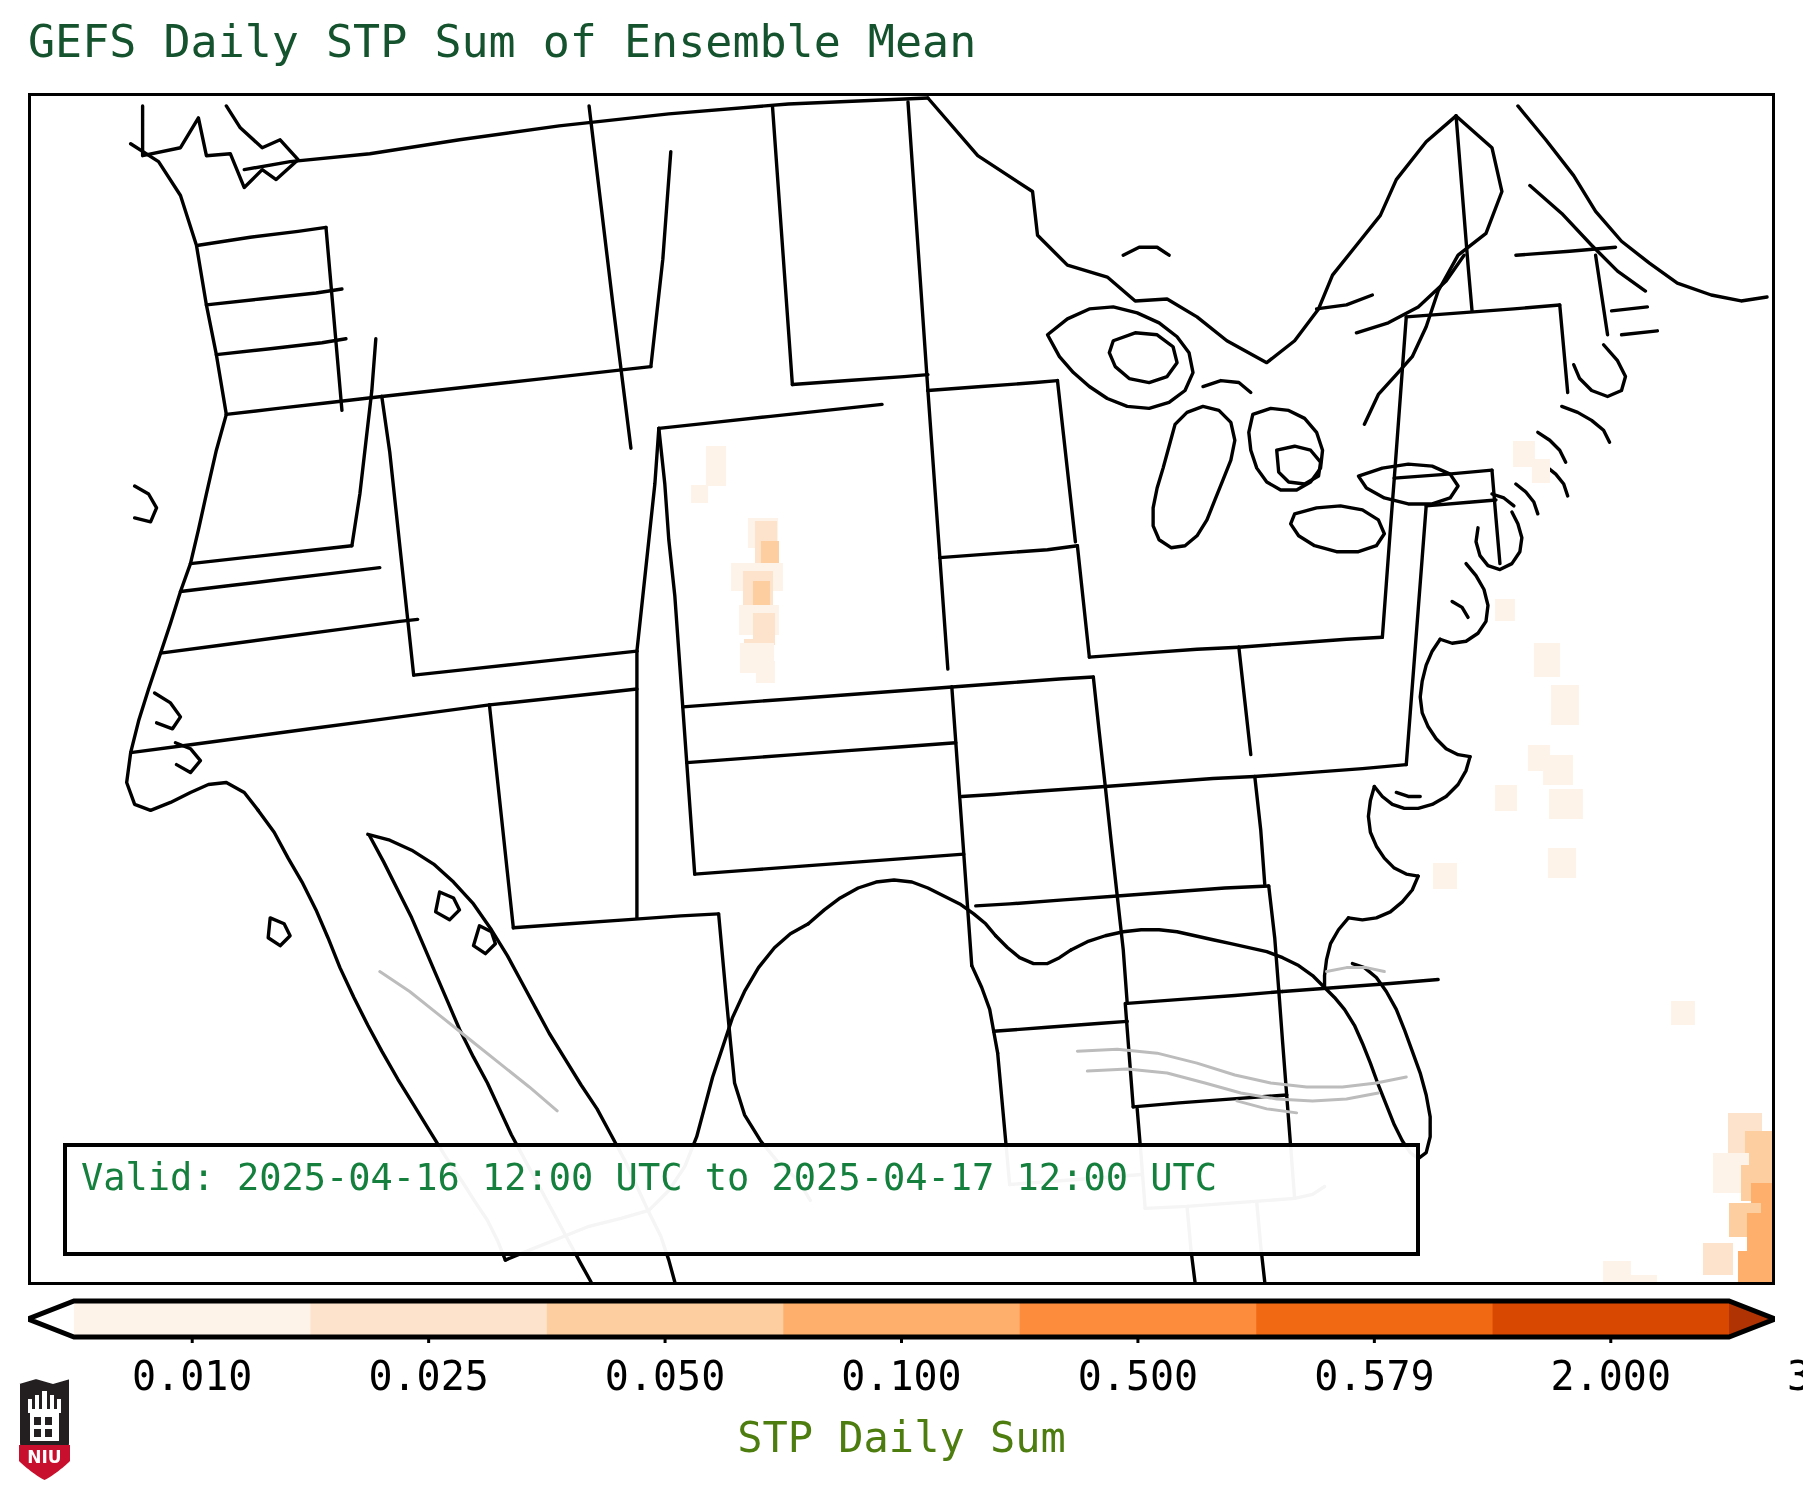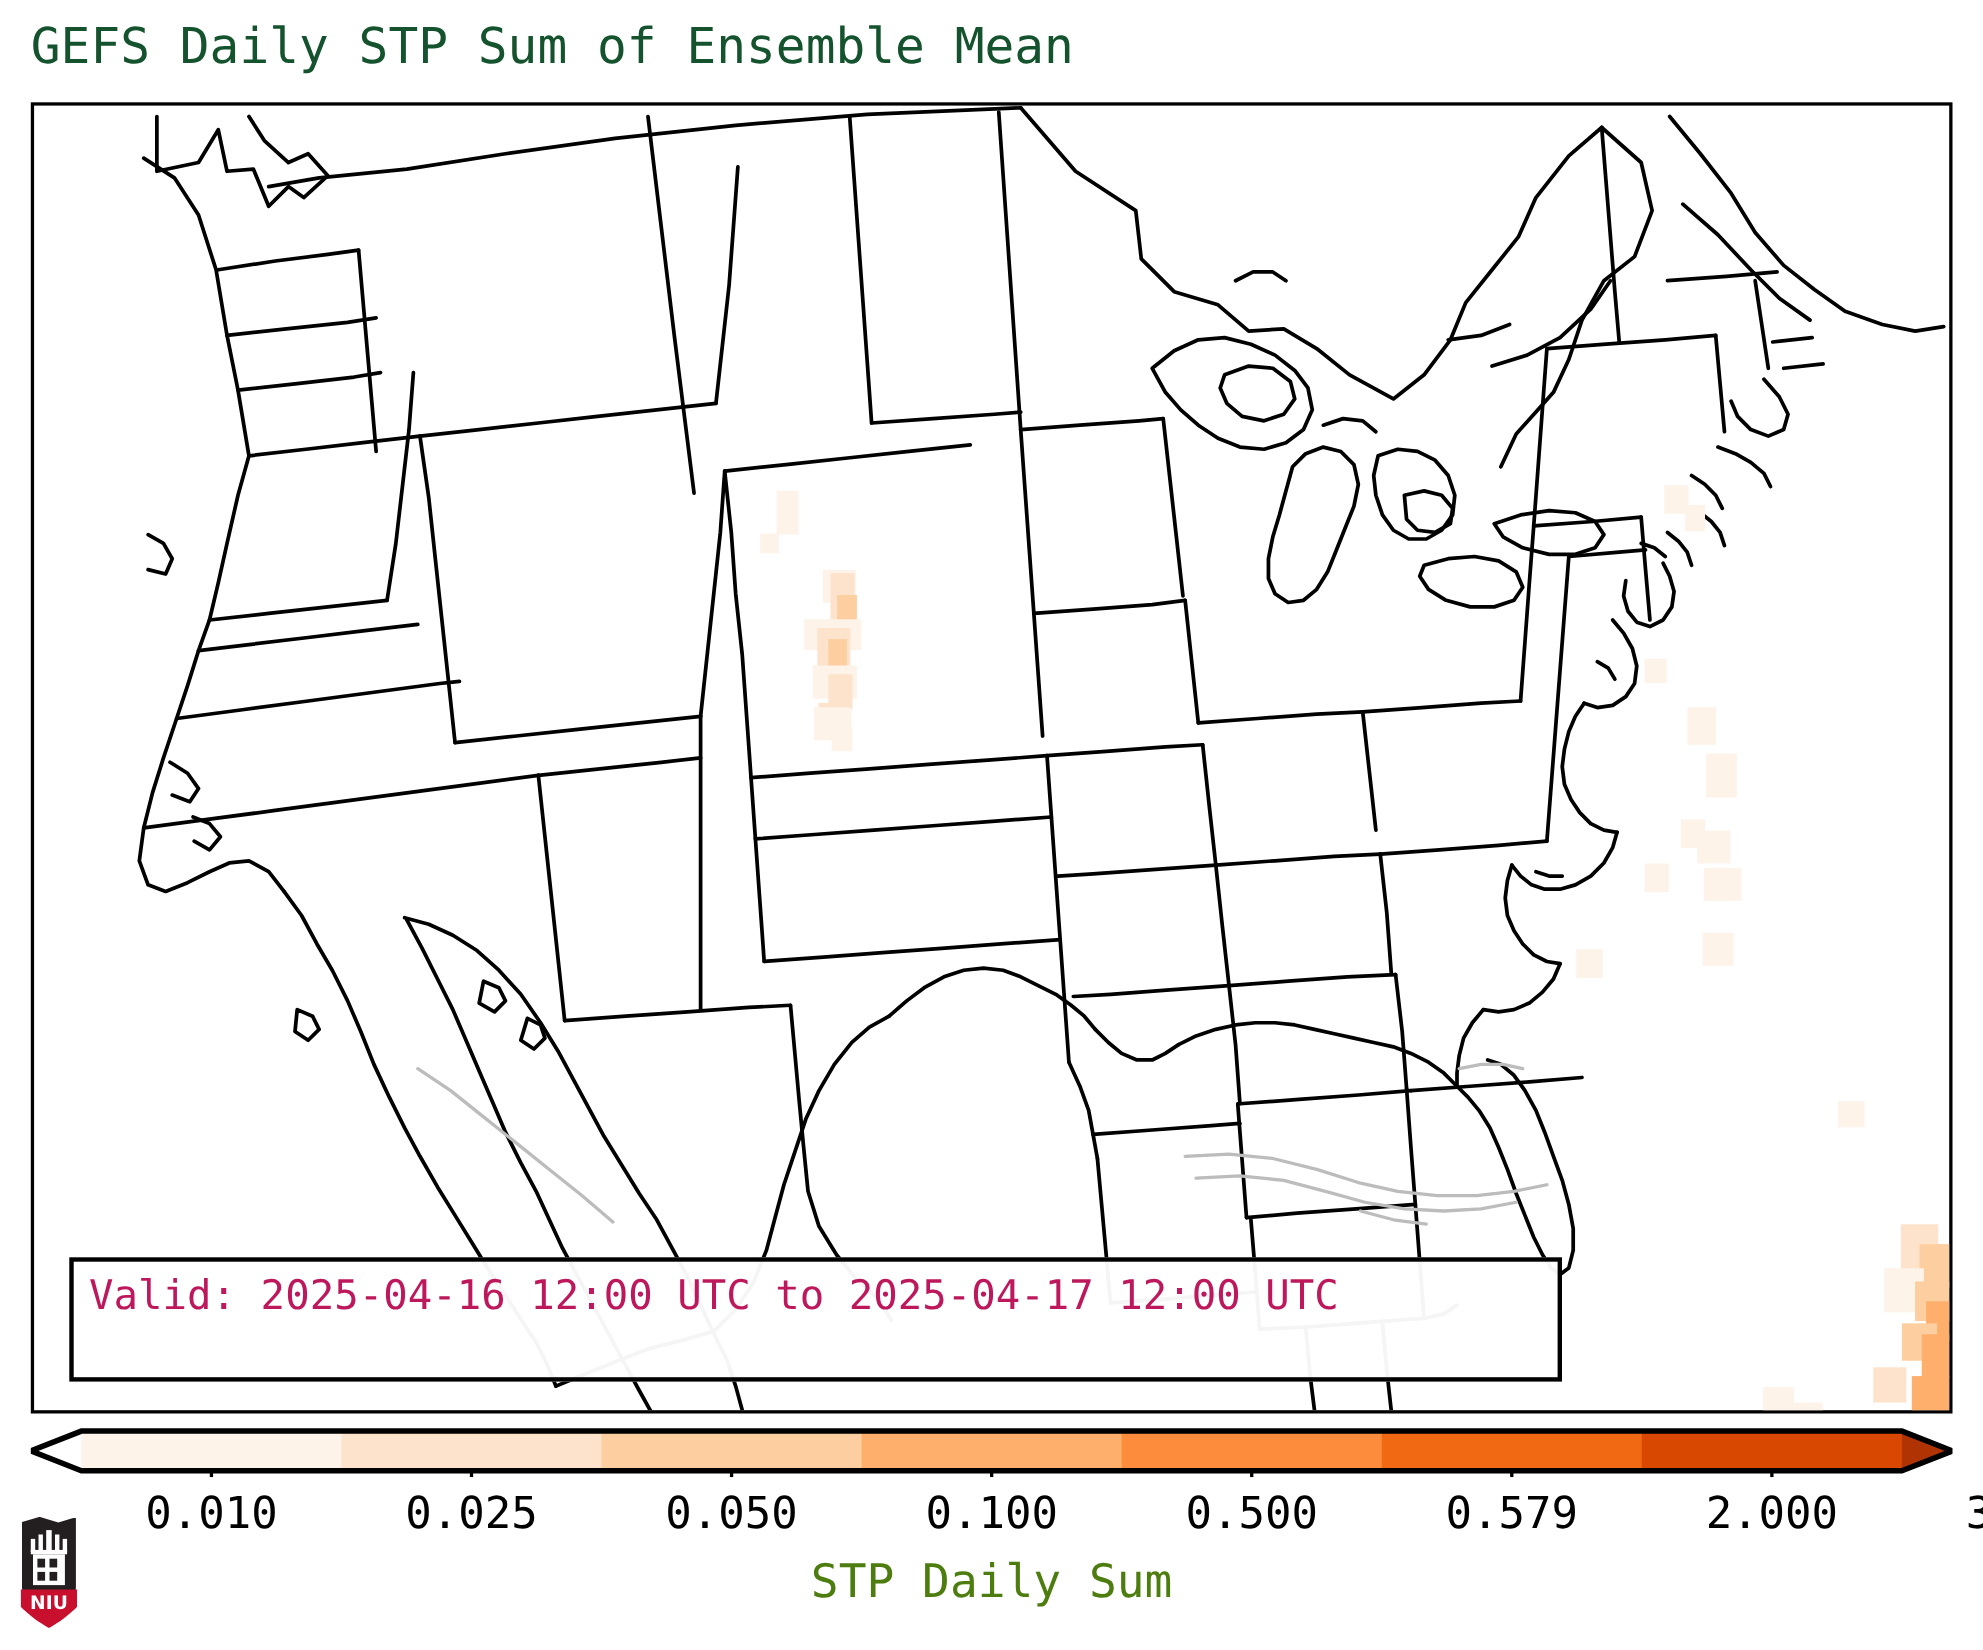--- a/index.html
+++ b/index.html
@@ -67,21 +67,21 @@
     width: 1357px;
     height: 113px;
     border: 4px solid #000000;
     background: rgba(255,255,255,0.96);
     box-sizing: border-box;
     padding: 6px 14px 0 14px;
   }
   .info-line {
     font-size: 37px;
     line-height: 49px;
-    color: #be185d;
+    color: #15803d;
     white-space: pre;
     font-family: "DejaVu Sans Mono", "Liberation Mono", monospace;
   }
 
   
   #cbar-wrap {
     position: absolute;
     left: 28px;
     top: 1297px;
     width: 1747px;

